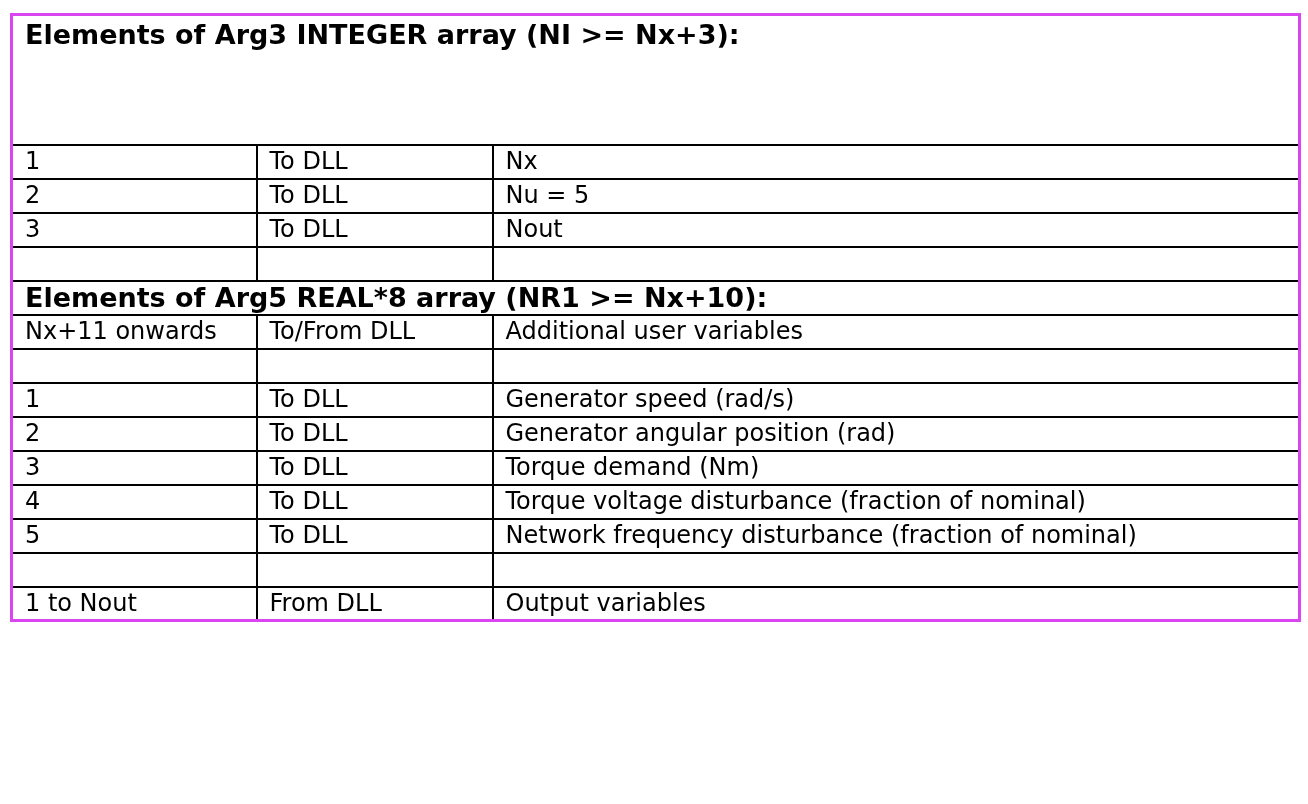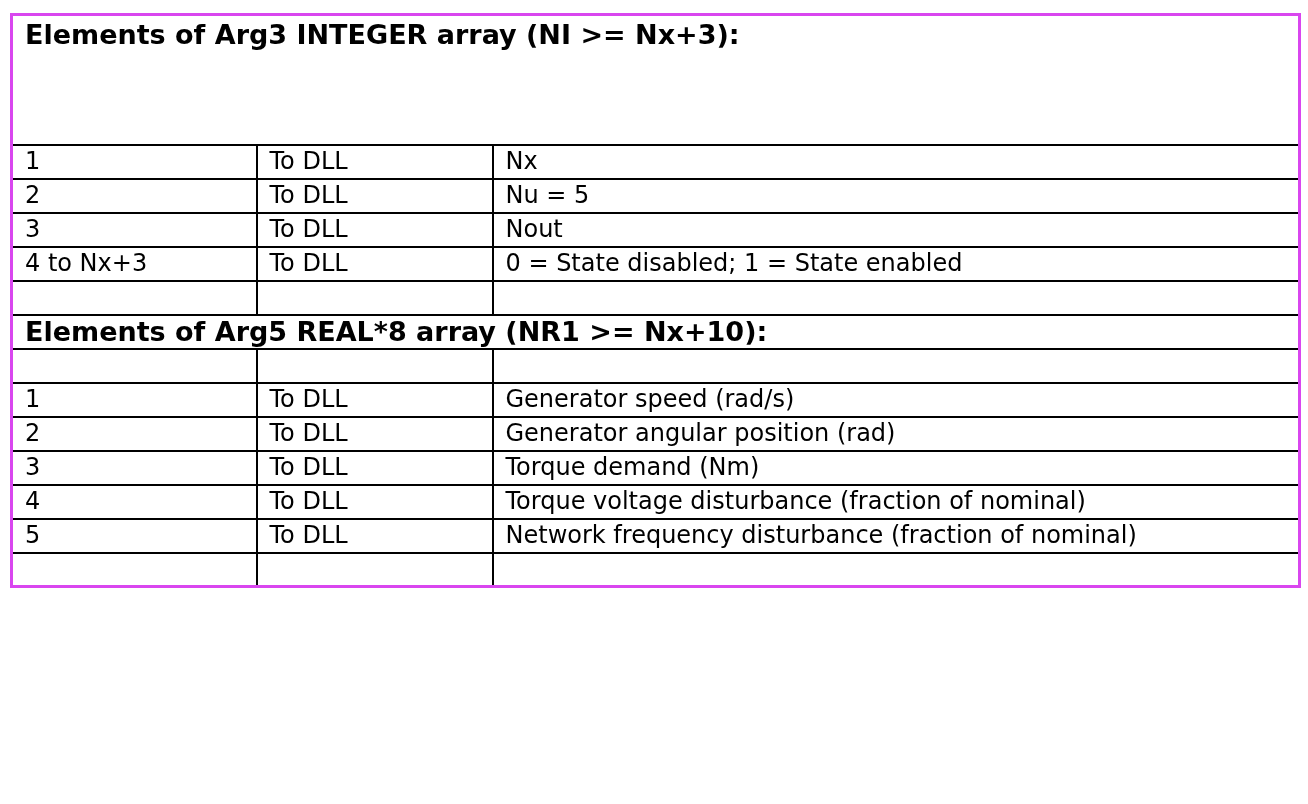--- a/index.html
+++ b/index.html
@@ -71,33 +71,33 @@
     <tr class="data-row">
       <td>2</td>
       <td>To DLL</td>
       <td>Nu = 5</td>
     </tr>
     <tr class="data-row">
       <td>3</td>
       <td>To DLL</td>
       <td>Nout</td>
     </tr>
-    <tr class="data-row">
-      <td>4 to Nx+3</td>
-      <td>To DLL</td>
-      <td>0 = State disabled; 1 = State enabled</td>
-    </tr>
     <tr class="spacer-row">
       <td></td>
       <td></td>
       <td></td>
     </tr>
 
     <tr class="section-row">
       <td colspan="3">Elements of Arg5 REAL*8 array (NR1 &gt;= Nx+10):</td>
+    </tr>
+    <tr class="data-row">
+      <td>Nx+11 onwards</td>
+      <td>To/From DLL</td>
+      <td>Additional user variables</td>
     </tr>
     <tr class="spacer-row">
       <td></td>
       <td></td>
       <td></td>
     </tr>
 
     <tr class="data-row">
       <td>1</td>
       <td>To DLL</td>
@@ -122,15 +122,20 @@
       <td>5</td>
       <td>To DLL</td>
       <td>Network frequency disturbance (fraction of nominal)</td>
     </tr>
     <tr class="spacer-row">
       <td></td>
       <td></td>
       <td></td>
     </tr>
 
+    <tr class="data-row">
+      <td>1 to Nout</td>
+      <td>From DLL</td>
+      <td>Output variables</td>
+    </tr>
   </tbody>
     </table>
 </div>
 
 </body></html>

